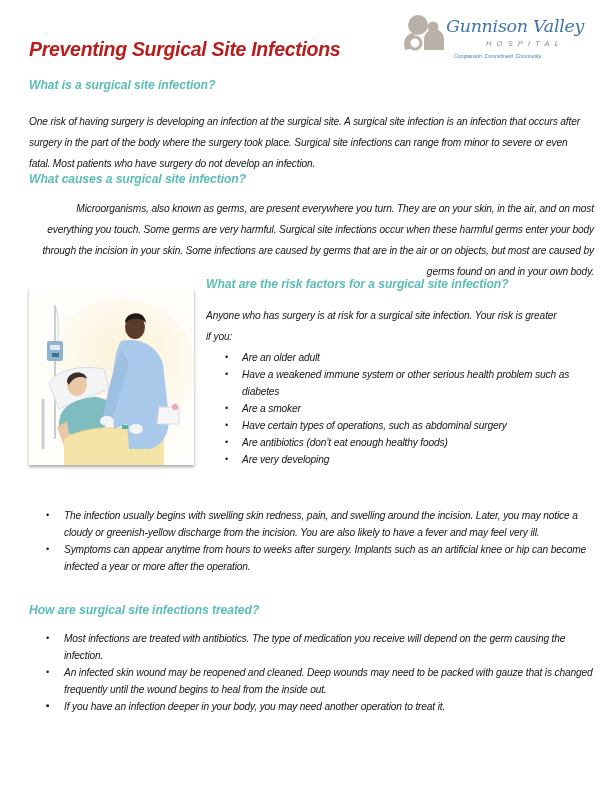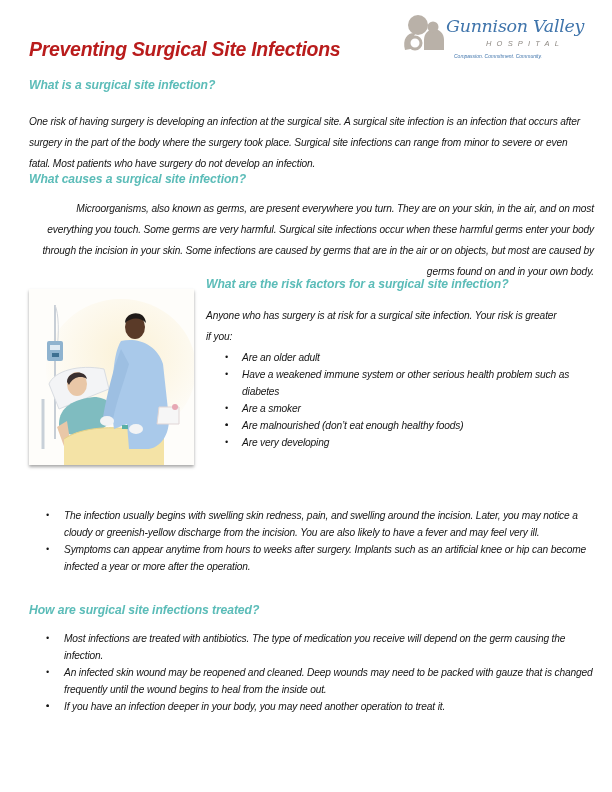--- a/index.html
+++ b/index.html
@@ -153,22 +153,22 @@
       <circle cx="146" cy="118" r="3" fill="#e7a8b4"></circle>
     </svg>
   </div>
 
   <h2 class="h2" id="h-risk">What are the risk factors for a surgical site infection?</h2>
   <p class="para" id="p-risk">Anyone who has surgery is at risk for a surgical site infection.  Your risk is greater if you:</p>
   <ul class="bullets" id="risk-list">
     <li><span class="dot">•</span><span>Are an older adult</span></li>
     <li><span class="dot">•</span><span>Have a weakened immune system or other serious health problem such as diabetes</span></li>
     <li><span class="dot">•</span><span>Are a smoker</span></li>
-    <li><span class="dot">•</span></li>
-    <li><span class="dot">•</span><span>Are malnourished (don’t eat enough healthy foods)</span></li>
+    <li><span class="dot">•</span><span>Have certain types of operations, such as abdominal surgery</span></li>
+    <li><span class="dot">•</span><span>Are antibiotics (don’t eat enough healthy foods)</span></li>
     <li><span class="dot">•</span><span>Are very developing</span></li>
   </ul>
 
   <ul class="bullets" id="symptoms-list">
     <li><span class="dot">•</span><span>The infection usually begins with swelling skin redness, pain, and swelling around the incision.   Later, you may notice a cloudy or greenish-yellow discharge from the incision.  You are also likely to have a fever and may feel very ill.</span></li>
     <li><span class="dot">•</span><span>Symptoms can appear anytime from hours to weeks after surgery.  Implants such as an artificial knee or hip can become infected a year or more after the operation.</span></li>
   </ul>
 
   <h2 class="h2" id="h-treated">How are surgical site infections treated?</h2>
   <ul class="bullets" id="treated-list">

